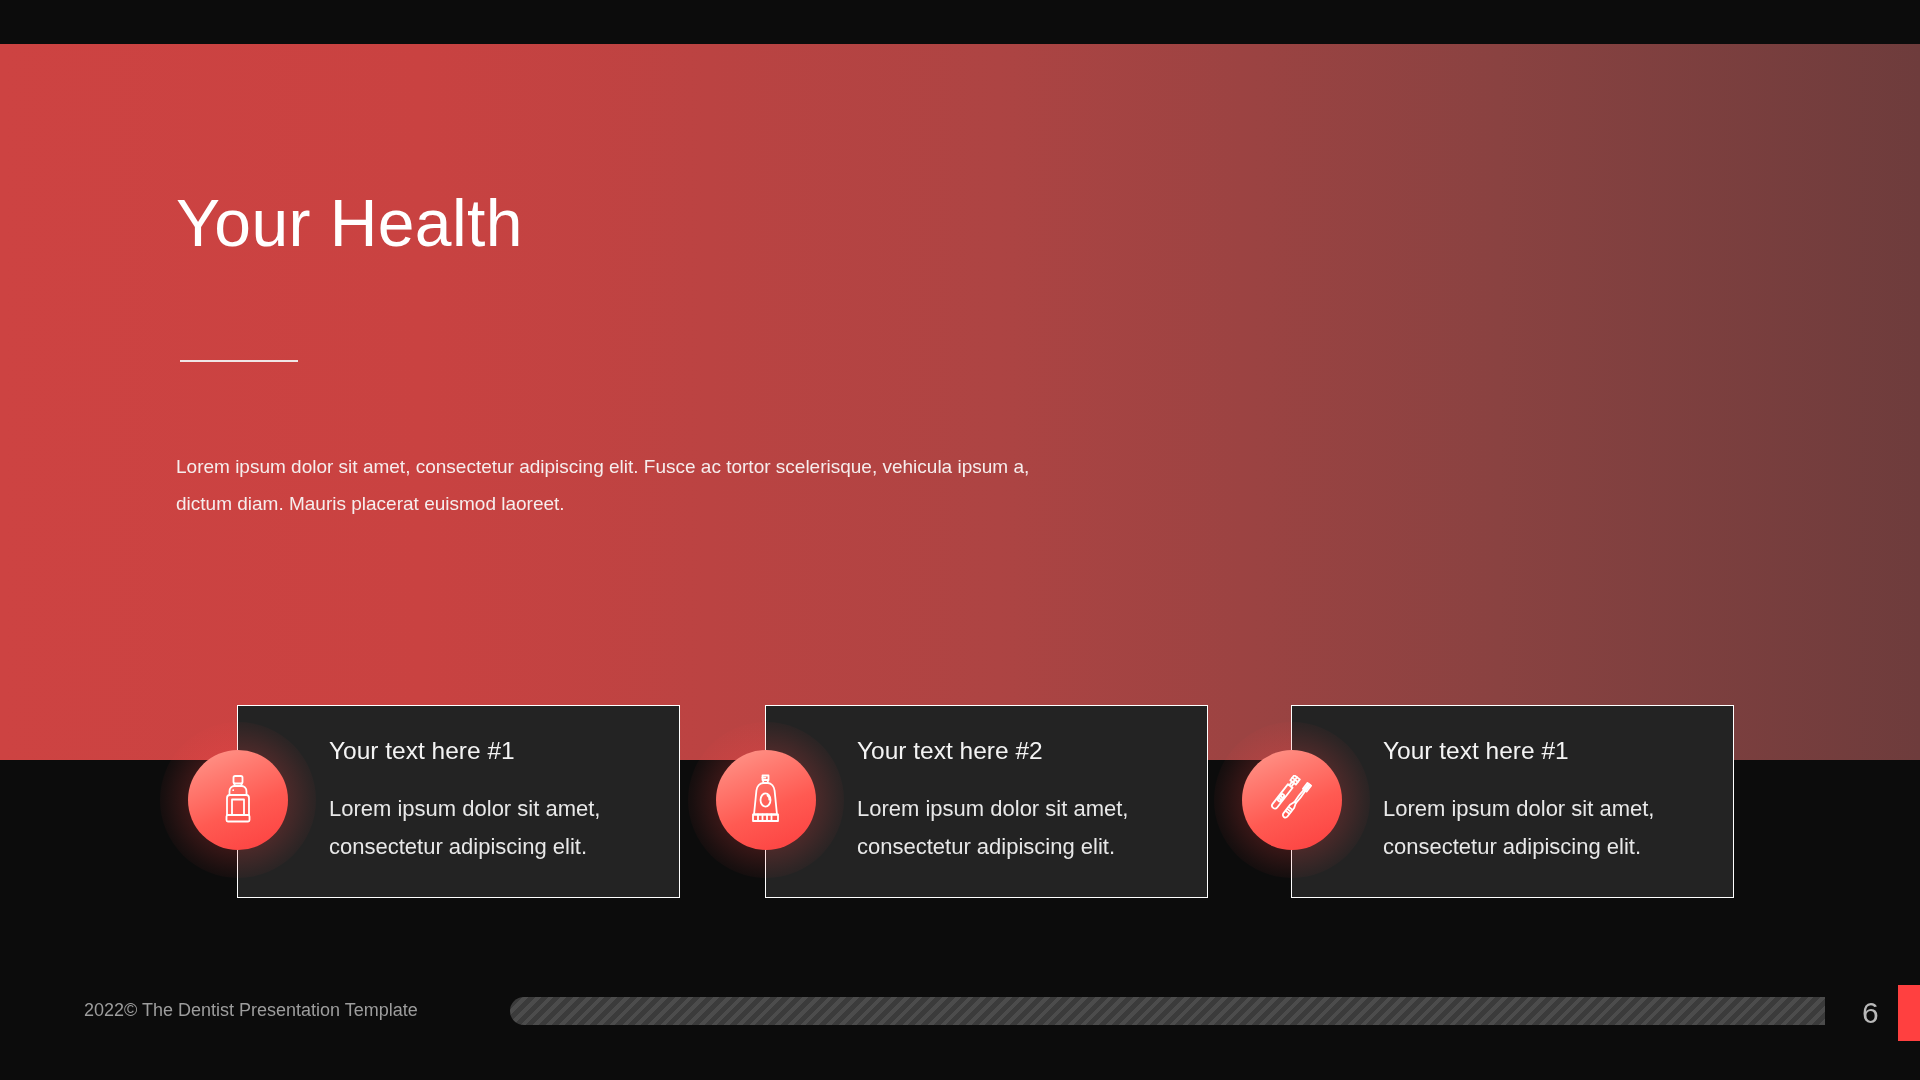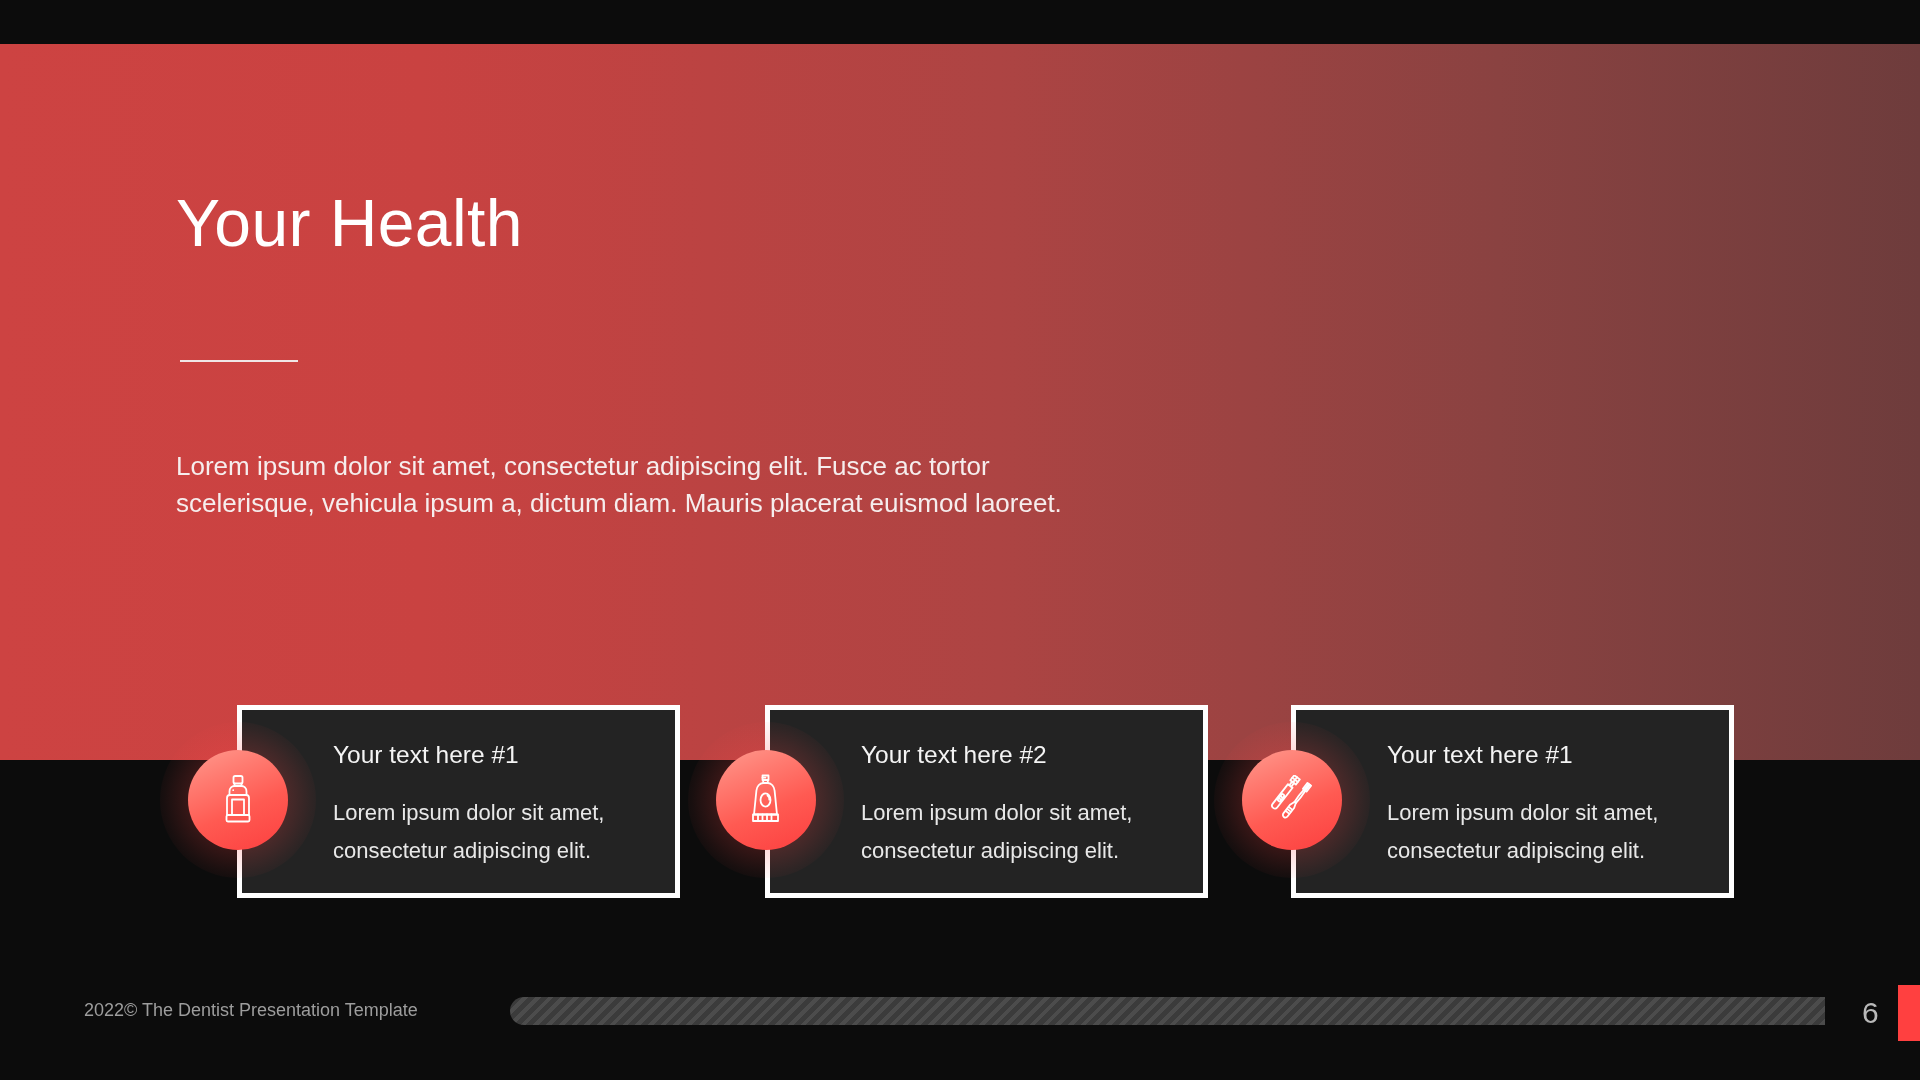--- a/index.html
+++ b/index.html
@@ -47,38 +47,38 @@
     font-weight:400;
     color:#ffffff;
     letter-spacing:0.4px;
     line-height:1;
     white-space:nowrap;
   }
   .banner-body {
     position:absolute;
     left:176px; top:404px;
     width:910px;
-    font-size:26px;
+    font-size:19px;
     font-weight:400;
     line-height:37px;
     color:#f6eded;
   }
 
   
   .cards {
     position:absolute;
     left:0; top:705px;
     width:1920px; height:195px;
   }
   .card {
     position:absolute;
     top:0;
     width:443px; height:193px;
     background:#232323;
-    border:5px solid #ffffff;
+    border:1px solid #ffffff;
   }
   .card-1 { left:237px; }
   .card-2 { left:765px; }
   .card-3 { left:1291px; }
 
   .card-title {
     position:absolute;
     left:91px; top:31px;
     font-size:24.5px;
     font-weight:400;

